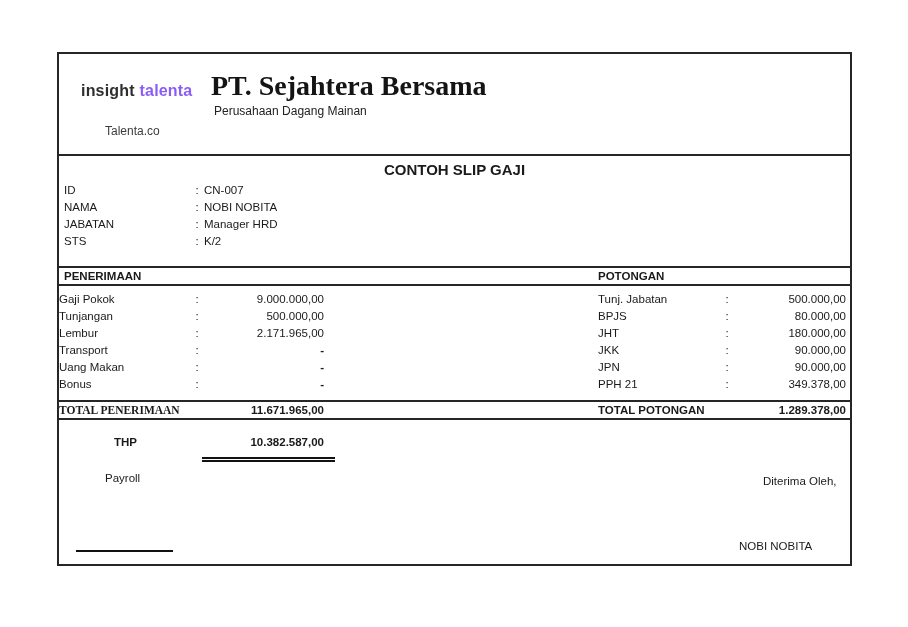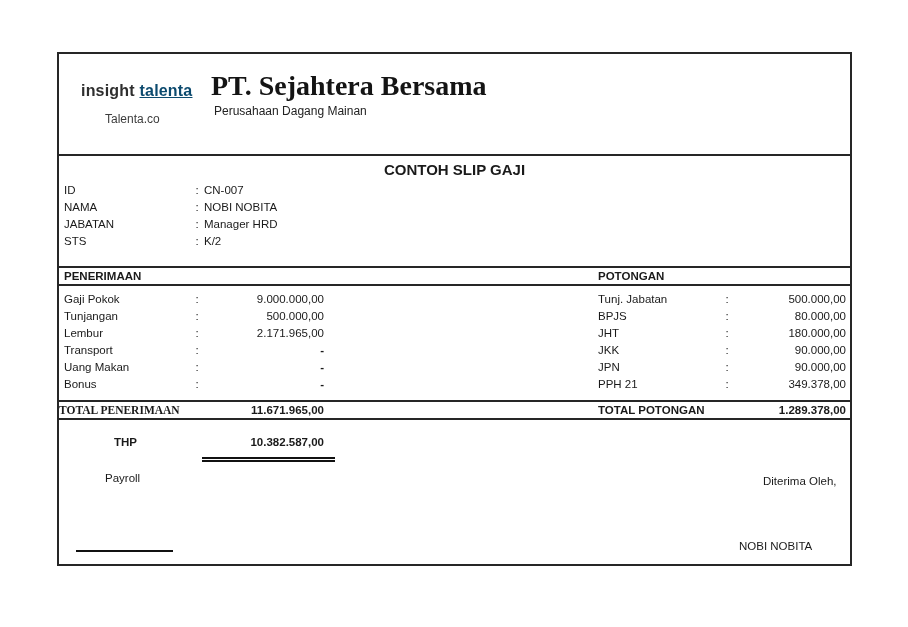--- a/index.html
+++ b/index.html
@@ -9,22 +9,22 @@
   .doc {
     position: absolute; left: 57px; top: 52px;
     width: 795px; height: 514px;
     border: 2px solid #262626; background: #ffffff;
   }
 
   
   .doc-header { position: absolute; top: 0; left: 0; right: 0; height: 102px; border-bottom: 2px solid #262626; }
   .logo-block { position: absolute; left: 22px; top: 28px; }
   .logo-line { font-size: 16px; font-weight: bold; letter-spacing: 0.2px; color: #2e2e2e; }
-  .logo-talenta { color: #0c4a6e; text-decoration: underline; }
-  .logo-sub { margin-top: 12px; margin-left: 24px; font-size: 12px; color: #3c3c3c; }
+  .logo-talenta { color: #8b5cf6; }
+  .logo-sub { margin-top: 24px; margin-left: 24px; font-size: 12px; color: #3c3c3c; }
   .company-block { position: absolute; left: 152px; top: 16px; }
   .company-name { font-family: "Liberation Serif", serif; font-size: 28px; font-weight: bold; color: #141414; }
   .company-desc { font-size: 12px; color: #222; margin-top: 2px; margin-left: 3px; }
 
   
   .slip-title { position: absolute; top: 107px; left: 0; width: 100%; text-align: center; font-size: 15px; font-weight: bold; }
 
   
   .info-section { position: absolute; top: 127px; left: 0; right: 0; }
   .info-row { display: flex; height: 17px; align-items: center; font-size: 11.5px; }
@@ -36,21 +36,21 @@
   .section-header { position: absolute; top: 212px; left: 0; right: 0; height: 20px; border-top: 2px solid #262626; border-bottom: 2px solid #262626; display: flex; align-items: center; font-size: 11.5px; font-weight: bold; }
   .section-header .left-h { width: 535px; padding-left: 5px; }
   .section-header .right-h { padding-left: 4px; }
 
   
   .items-area { position: absolute; top: 236px; left: 0; right: 0; display: flex; }
   .items-col { display: flex; flex-direction: column; }
   .items-left { width: 535px; }
   .items-right { flex: 1; }
   .item-row { display: flex; height: 17px; align-items: center; font-size: 11.5px; }
-  .item-label { padding-left: 5px; }
+  .item-label { }
   .items-left .item-label { width: 131px; }
   .items-right .item-label { width: 126px; padding-left: 4px; }
   .item-value { text-align: right; }
   .items-left .item-value { width: 120px; }
   .items-right .item-value { width: 112px; }
   .item-value.dash { font-weight: bold; }
 
   
   .total-row { position: absolute; top: 346px; left: 0; right: 0; height: 20px; border-top: 2px solid #262626; border-bottom: 2px solid #262626; display: flex; align-items: center; font-size: 11.5px; font-weight: bold; }
   .total-left { width: 535px; display: flex; }

